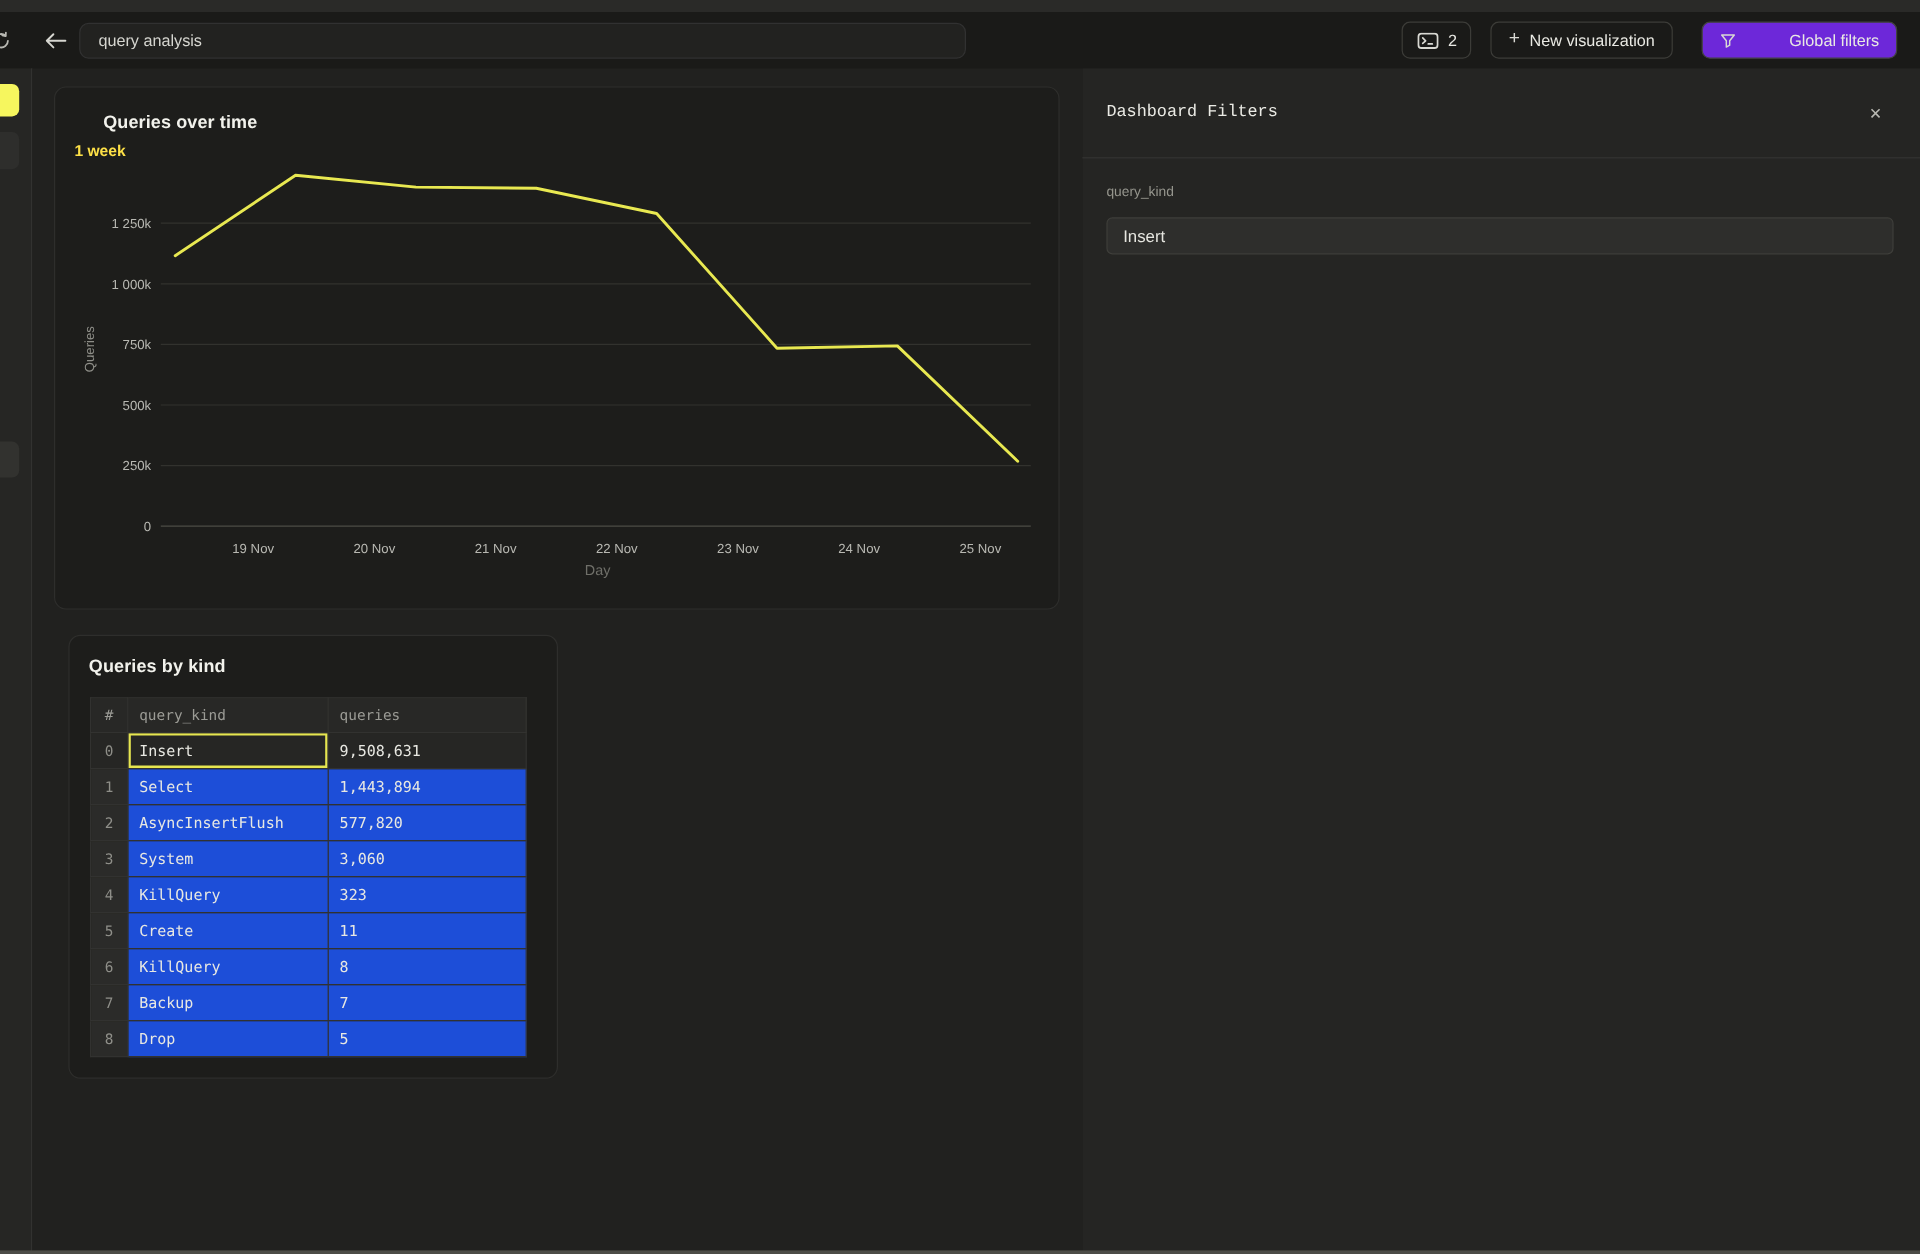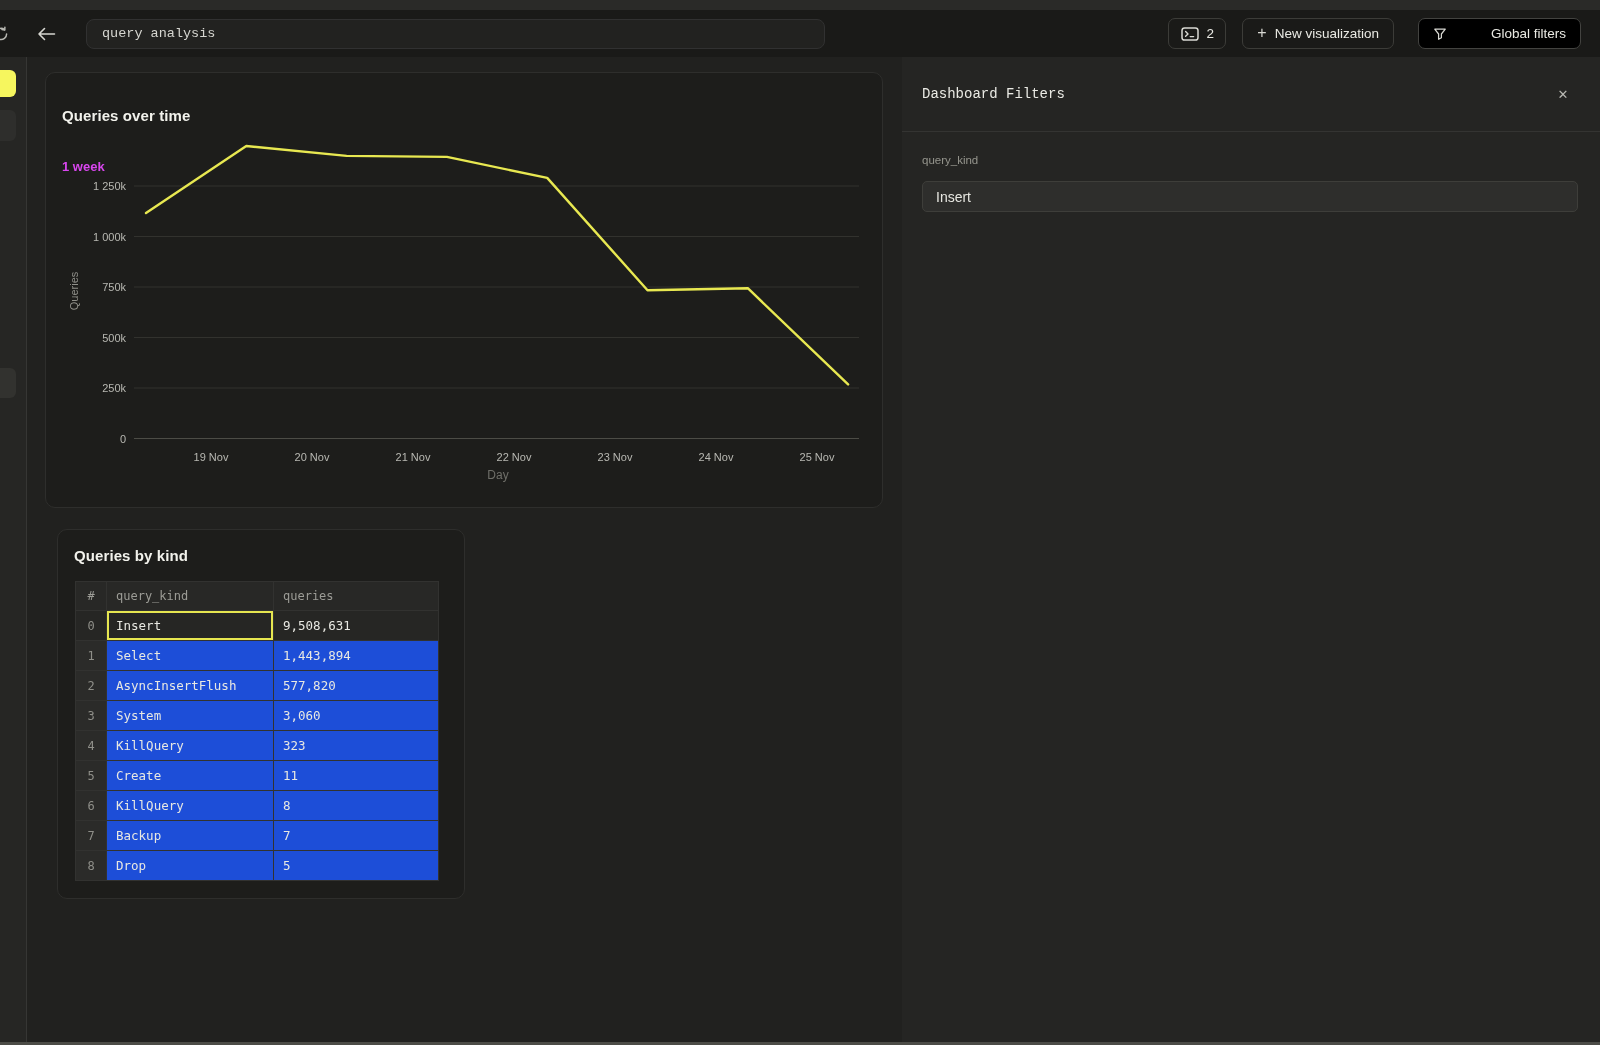--- a/index.html
+++ b/index.html
@@ -8,46 +8,46 @@
   .app { position:relative; width:1600px; height:1045px; background:#1b1b19; }
 
   
   .top-strip { position:absolute; top:0; left:0; width:100%; height:10px; background:#2a2a28; }
 
   
   .topbar { position:absolute; top:10px; left:0; width:100%; height:47px; background:#1a1a18; display:flex; align-items:center; }
   .refresh-wrap { width:10px; overflow:visible; margin-left:-7px; flex:none; }
   .refresh-wrap svg { display:block; }
   .back-btn { flex:none; margin-left:31px; width:24px; height:24px; display:flex; align-items:center; justify-content:center; cursor:pointer; background:none; border:none; }
-  .title-input { flex:none; margin-left:28px; width:739px; height:30px; background:#222220; border:1px solid #313131; border-radius:8px; color:#d6d6d0; font-size:13.5px; padding:0 15px; font-family:Liberation Mono, monospace; outline:none; }
+  .title-input { flex:none; margin-left:8px; width:739px; height:30px; background:#222220; border:1px solid #313131; border-radius:8px; color:#d6d6d0; font-size:13.5px; padding:0 15px; font-family:Liberation Sans, sans-serif; outline:none; }
   .topbar-spacer { flex:1; }
   .tb-btn { height:31px; display:flex; align-items:center; justify-content:center; gap:8px; background:transparent; border:1px solid #3c3c38; border-radius:7px; color:#e9e9e3; font-size:13.5px; font-family:"Liberation Sans", sans-serif; cursor:pointer; padding:0 14px; flex:none; }
   .tb-btn.console { width:58px; padding:0; margin-right:16px; }
   .tb-btn.newviz { margin-right:24px; }
-  .tb-btn.global { background:#000000; border-color:#434340; margin-right:19px;gap:44px; }
+  .tb-btn.global { background:#6d28d9; border-color:#434340; margin-right:19px;gap:44px; }
   .tb-btn .plus { font-size:16px; color:#d9d9d3; margin-top:-1px; }
 
   
   .content { position:absolute; top:57px; left:0; right:0; bottom:0; display:flex; }
 
   
   .sidebar { position:relative; width:27px; flex:none; background:#262624; border-right:1px solid #363634; }
   .sb-item { position:absolute; left:-10px; width:26px; border-radius:6px; cursor:pointer; }
   .sb-item.active { top:13px; height:27px; background:#f6f65e; }
   .sb-item.g1 { top:53px; height:31px; background:#2e2e2c; }
   .sb-item.g2 { top:311px; height:30px; background:#32322f; }
 
   
   .main { position:relative; flex:1; background:#21211f; }
   .card { position:absolute; background:#1d1d1b; border:1px solid #2e2e2c; border-radius:10px; }
   .chart-card { left:18px; top:15px; width:838px; height:436px; }
   .table-card { left:30px; top:472px; width:408px; height:370px; }
   .card-title { position:absolute; left:16px; font-size:15px; font-weight:700; color:#f2f2ec; letter-spacing:.1px; }
-  .chart-card .card-title { top:34px; }
-  .chart-card .card-sub { position:absolute; left:16px; top:45px; font-size:13px; font-weight:700; color:#d946ef;margin-top:41px; }
+  .chart-card .card-title { top:21px;margin-left:24px; }
+  .chart-card .card-sub { position:absolute; left:16px; top:45px; font-size:13px; font-weight:700; color:#fde047; }
   .table-card .card-title { top:17px; }
   #chart-svg { position:absolute; left:0; top:0; }
 
   
   .qtable { position:absolute; left:17px; top:51px; border-collapse:collapse; font-family:"DejaVu Sans Mono", monospace; }
   .qtable th, .qtable td { border:1px solid #323230; padding:0 9px; }
   .qtable th { height:29px; background:#282826; color:#9c9c96; font-size:12px; font-weight:400; text-align:left; }
   .qtable th.cidx { width:31px; text-align:center; padding:0; }
   .qtable td { height:30px; background:#1d4ed8; color:#e8e8e2; font-size:12.5px; }
   .qtable td.idx { background:#2b2b29; color:#8f8f89; font-size:12px; text-align:center; padding:0; }

